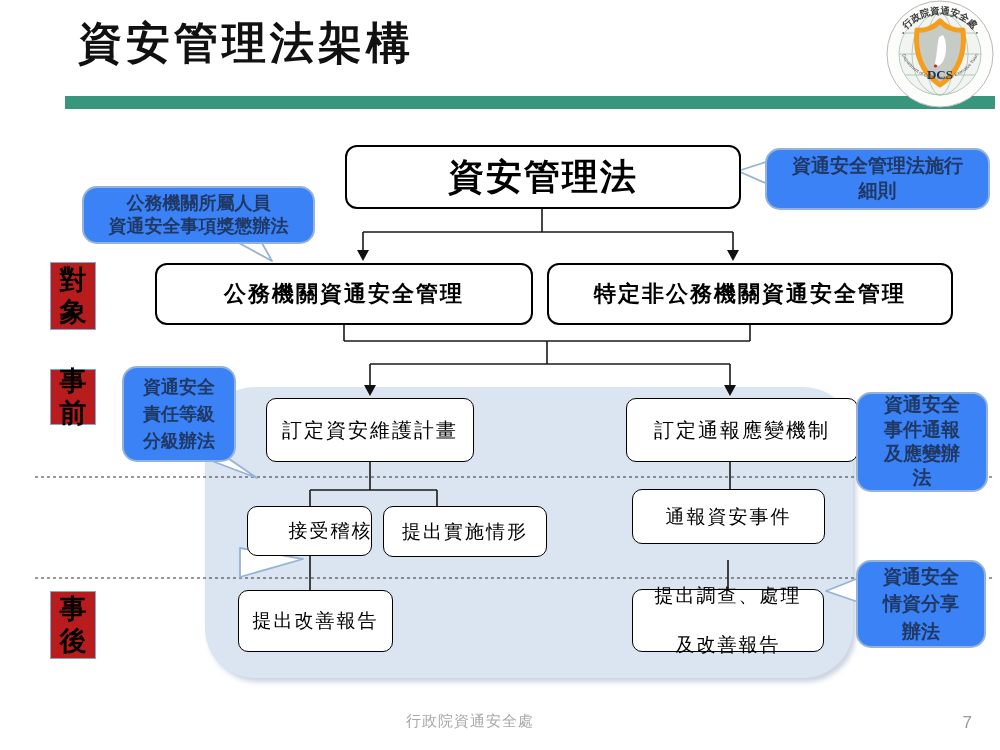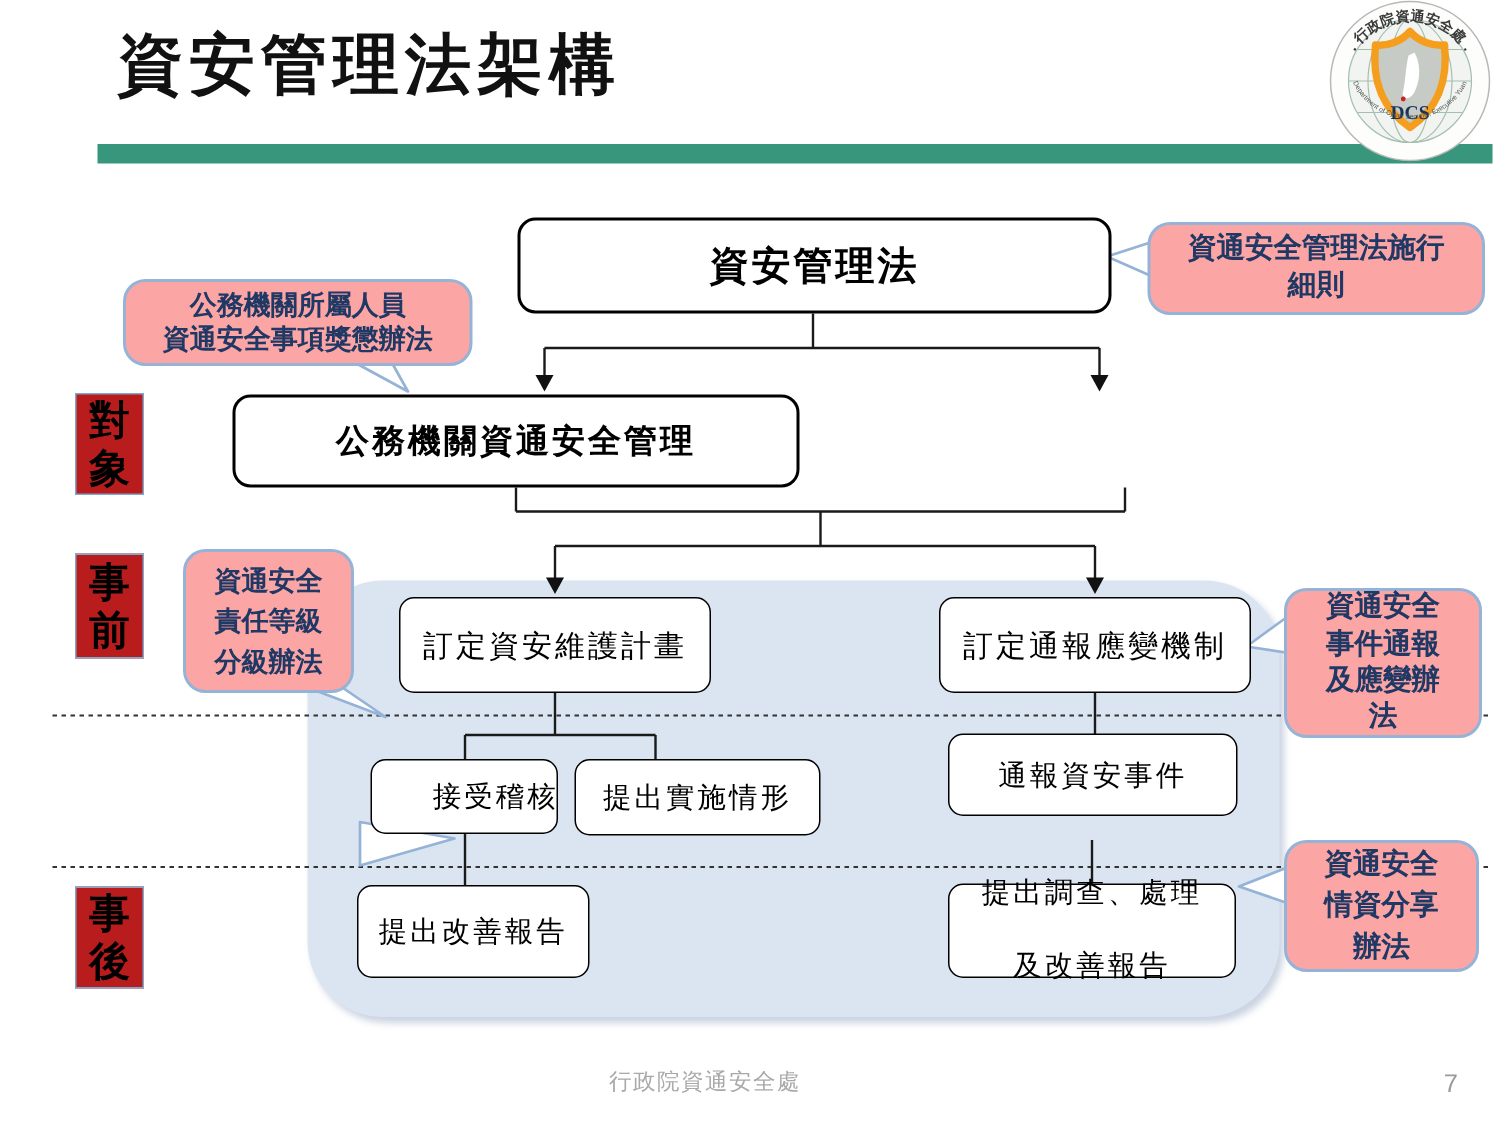--- a/index.html
+++ b/index.html
@@ -23,47 +23,47 @@
   .conn { stroke:#1a1a1a; stroke-width:1.6; fill:none; }
   .dotted { stroke:#333; stroke-width:1.2; fill:none; stroke-dasharray:3 3; }
   .arrowhead { fill:#111; }
   .tail { fill:#ffffff; stroke:#95B3D7; stroke-width:1.8; stroke-linejoin:round; }
 
   .node {
     position:absolute; background:#fff; border:2px solid #000; border-radius:12px;
     display:flex; align-items:center; justify-content:center; text-align:center;
     color:#000; z-index:3; box-sizing:border-box; letter-spacing:2px; white-space:nowrap;
   }
-  .lv1 { font-size:26px; font-weight:700;text-align:center; }
+  .lv1 { font-size:36px; font-weight:700;text-align:center; }
   .lv2 { font-size:22px; font-weight:700; }
   .sm  { font-size:20px; font-weight:400; border-width:1.6px; border-radius:10px; }
   .n-law     { left:345px; top:145px; width:396px; height:64px; }
   .n-gov     { left:155px; top:263px; width:378px; height:62px; }
   .n-nongov  { left:547px; top:263px; width:406px; height:62px; }
   .n-plan    { left:266px; top:398px; width:208px; height:64px; }
-  .n-mech    { left:626px; top:398px; width:208px; height:64px; }
+  .n-mech    { left:626px; top:398px; width:232px; height:64px; }
   .n-audit   { left:247px; top:506px; width:125px; height:50px; font-size:19px;padding-left:42px; }
   .n-impl    { left:383px; top:506px; width:164px; height:51px; font-size:19px; }
   .n-notify  { left:632px; top:489px; width:193px; height:55px; font-size:19px; }
   .n-improve { left:238px; top:590px; width:155px; height:62px; font-size:19px; }
   .n-invest  { left:632px; top:589px; width:192px; height:63px; font-size:19px; line-height:1.3; flex-direction:column; white-space:normal;gap:24px; }
 
   .stage {
     position:absolute; width:46px; background:#b91c1c; border:1px solid #7fa8cc;
     color:#000; font-size:27px; font-weight:700; line-height:1.2; text-align:center;
     display:flex; align-items:center; justify-content:center; word-break:break-all;
     z-index:3; box-sizing:border-box; padding:2px 1px;
   }
   .s-target { left:50px; top:262px; height:68px; }
-  .s-before { left:50px; top:369px; height:70px; }
+  .s-before { left:50px; top:369px; height:56px; }
   .s-during { left:50px; top:486px; height:68px; }
   .s-after  { left:50px; top:591px; height:68px; }
 
   .callout {
-    position:absolute; background:#fca5a5; border:2px solid #95B3D7; border-radius:15px;
+    position:absolute; background:#3b82f6; border:2px solid #95B3D7; border-radius:15px;
     color:#1F3864; font-weight:700; display:flex; flex-direction:column;
     align-items:center; justify-content:center; text-align:center;
     z-index:3; box-sizing:border-box;
   }
   .c-enf      { left:765px; top:148px; width:225px; height:62px;  font-size:19px; line-height:1.3; }
   .c-reward   { left:82px;  top:186px; width:233px; height:58px;  font-size:18px; line-height:1.3; }
   .c-grading  { left:122px; top:366px; width:114px; height:96px;  font-size:18px; line-height:1.5; }
   .c-incident { left:856px; top:392px; width:132px; height:100px; font-size:19px; line-height:1.28; }
   .c-auditreg { left:118px; top:524px; width:128px; height:148px; font-size:18px; line-height:1.36; }
   .c-sharing  { left:856px; top:560px; width:130px; height:88px;  font-size:19px; line-height:1.45; }
@@ -126,20 +126,21 @@
       <polygon class="tail" points="226,236 258,236 272,261"></polygon>
       <polygon class="tail" points="183,450 216,450 257,478"></polygon>
       <polygon class="tail" points="864,407 864,436 831,431"></polygon>
       <polygon class="tail" points="240,548 240,577 303,559"></polygon>
       <polygon class="tail" points="864,576 864,604 826,591"></polygon>
     </g>
   </svg>
 
   <div class="node lv1 n-law">資安管理法</div>
   <div class="node lv2 n-gov">公務機關資通安全管理</div>
+  <div class="node lv2 n-nongov">特定非公務機關資通安全管理</div>
   <div class="node sm n-plan">訂定資安維護計畫</div>
   <div class="node sm n-mech">訂定通報應變機制</div>
   <div class="node sm n-audit">接受稽核</div>
   <div class="node sm n-impl">提出實施情形</div>
   <div class="node sm n-notify">通報資安事件</div>
   <div class="node sm n-improve">提出改善報告</div>
   <div class="node sm n-invest">
     <span>提出調查、處理</span>
     <span>及改善報告</span>
   </div>

